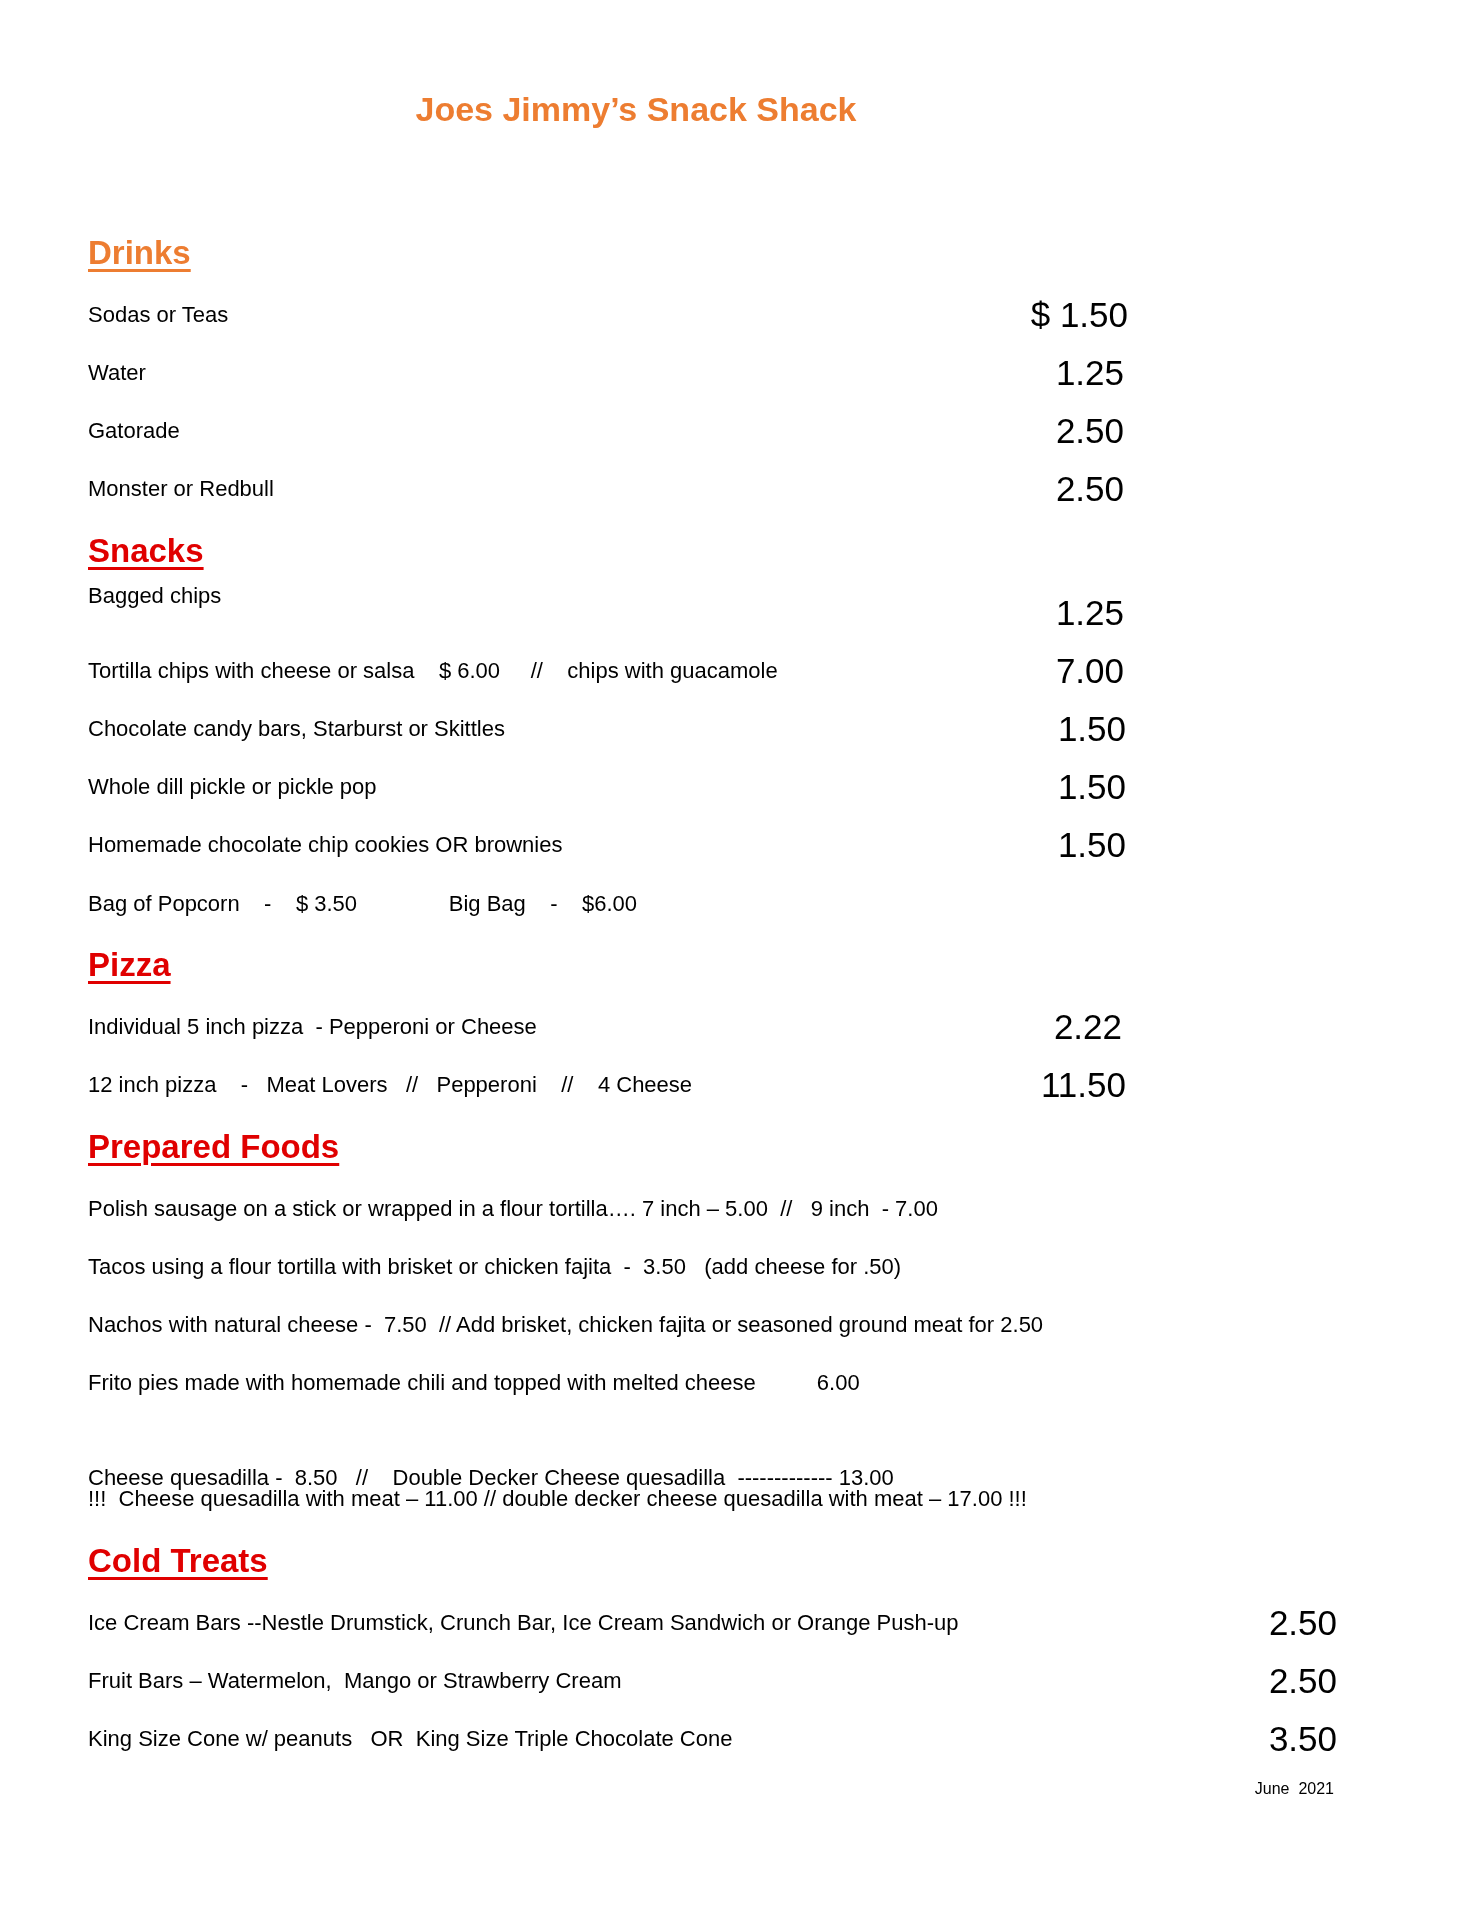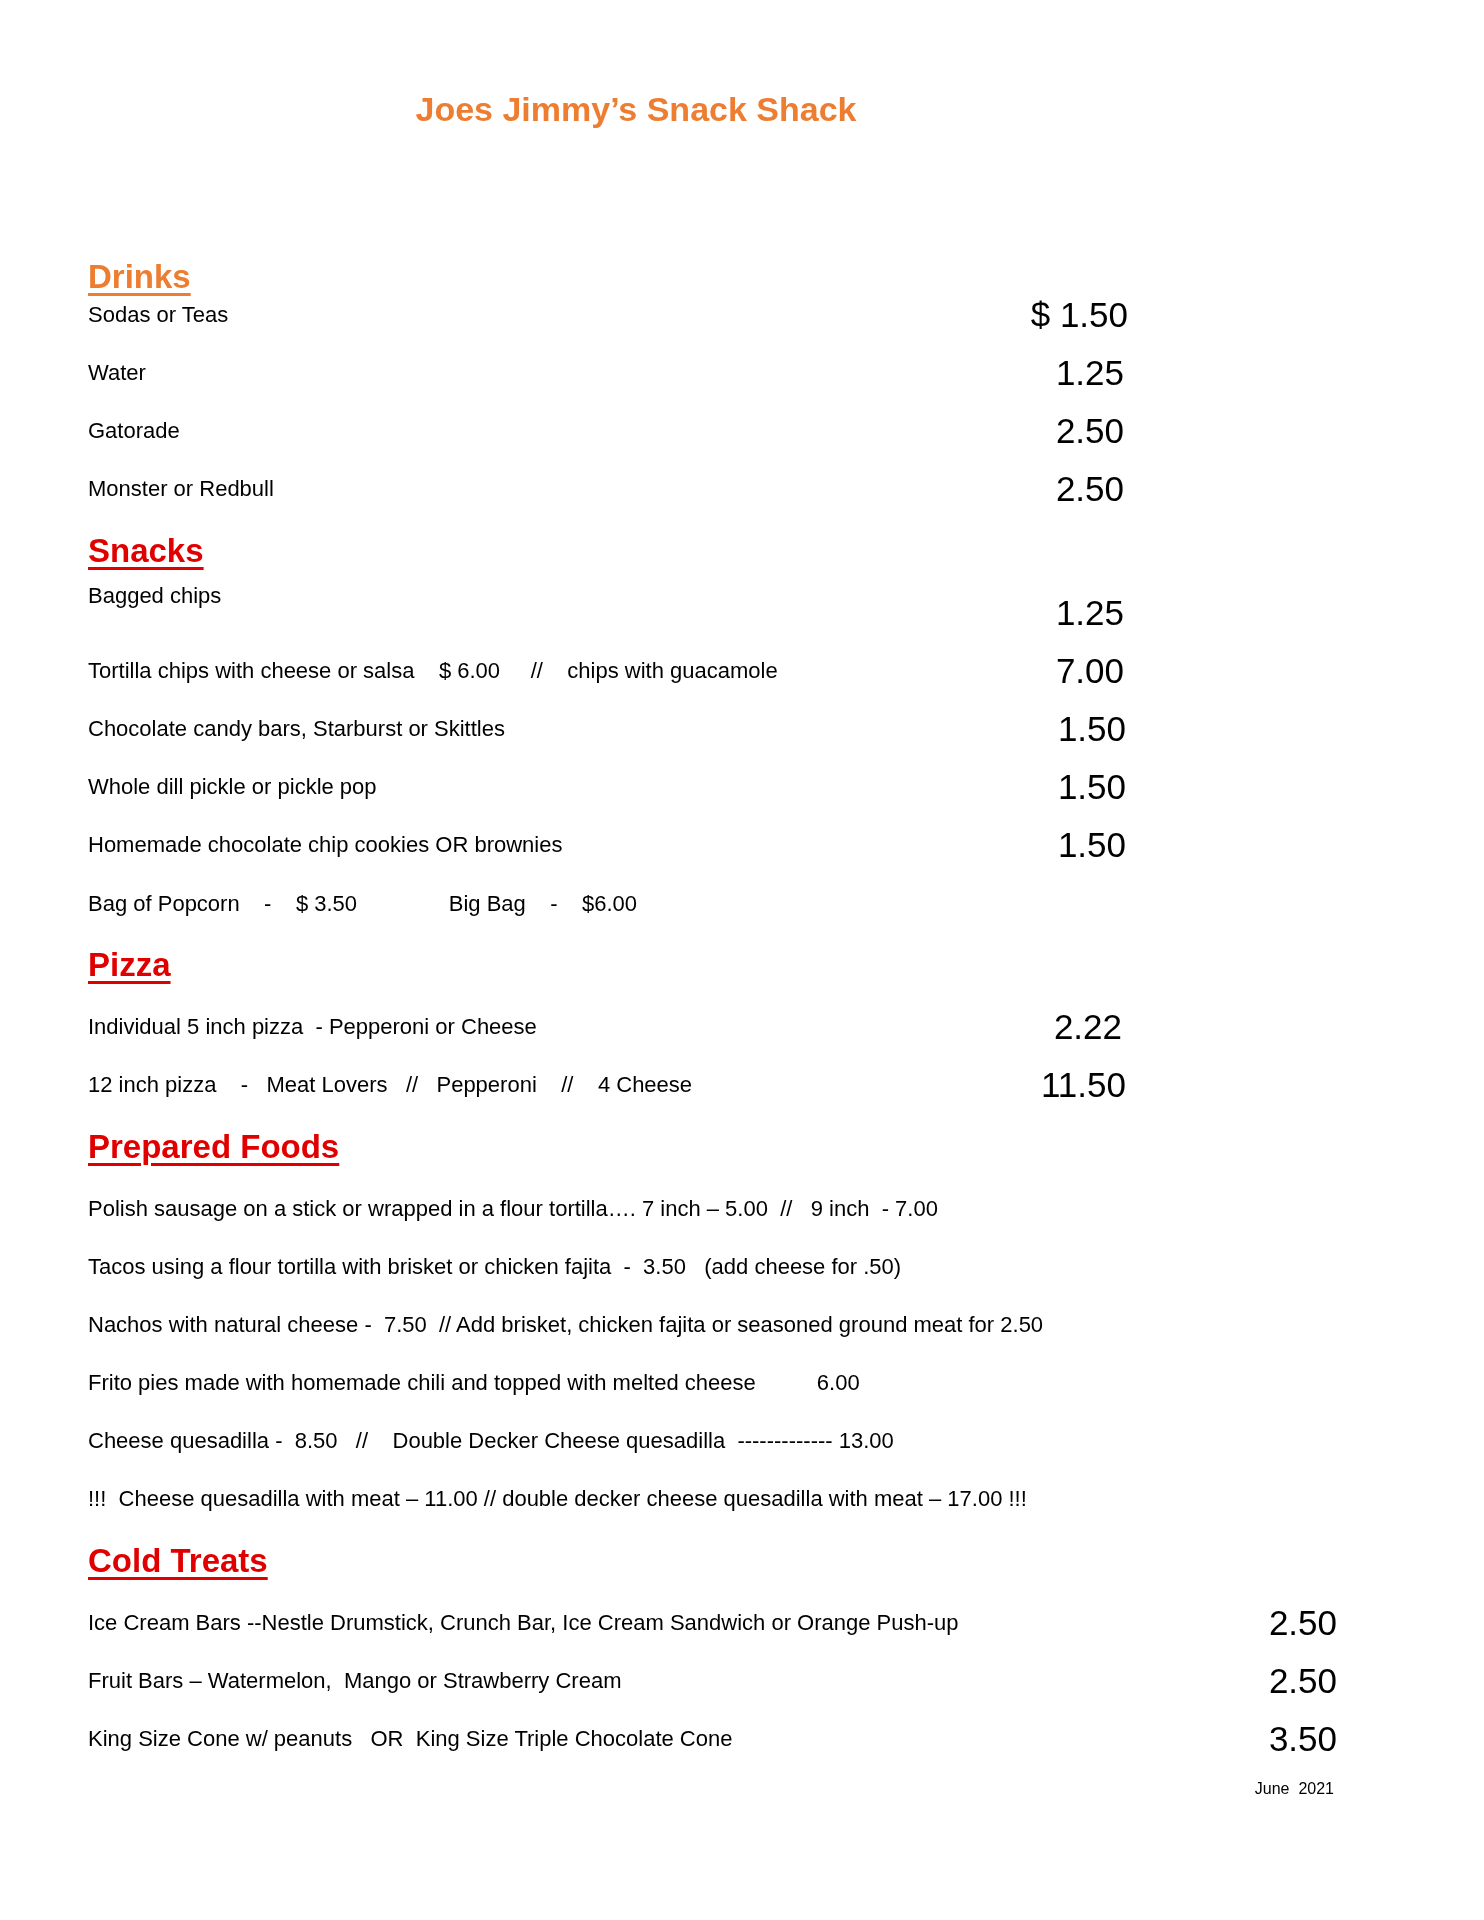--- a/index.html
+++ b/index.html
@@ -2,21 +2,21 @@
 <html><head>
 <meta charset="utf-8">
 <style>
   html, body { margin:0; padding:0; background:#ffffff; }
   body { width:1484px; height:1920px; position:relative; overflow:hidden;
          font-family:"Liberation Sans", sans-serif; color:#000; }
   .title { position:absolute; left:0; width:1272px; top:90px; text-align:center;
            font-size:34px; font-weight:bold; color:#ED7D31; }
   .hdr { position:absolute; left:88px; font-size:33px; font-weight:bold;
          text-decoration:underline; text-decoration-thickness:3px; text-underline-offset:5px; }
-  .hdr.orange { color:#ED7D31;margin-top:24px; }
+  .hdr.orange { color:#ED7D31; }
   .hdr.red { color:#E00000; }
   .row { position:absolute; left:88px; font-size:22px; white-space:pre; line-height:32px; }
   .price { position:absolute; font-size:35px; white-space:pre; text-align:right; line-height:32px; }
   .p1 { right:356px; }
   .p2 { right:147px; }
   .foot { position:absolute; right:150px; top:1780px; font-size:16px; white-space:pre; }
 </style>
 </head>
 <body>
 
@@ -49,21 +49,21 @@
 <div class="row" style="top:1011px">Individual 5 inch pizza  - Pepperoni or Cheese</div>
 <div class="price p1" style="top:1011px;right:362px">2.22</div>
 <div class="row" style="top:1069px">12 inch pizza    -   Meat Lovers   //   Pepperoni    //    4 Cheese</div>
 <div class="price p1" style="top:1069px;right:358px">11.50</div>
 
 <div class="hdr red" style="top:1128px">Prepared Foods</div>
 <div class="row" style="top:1193px">Polish sausage on a stick or wrapped in a flour tortilla…. 7 inch – 5.00  //   9 inch  - 7.00</div>
 <div class="row" style="top:1251px">Tacos using a flour tortilla with brisket or chicken fajita  -  3.50   (add cheese for .50)</div>
 <div class="row" style="top:1309px">Nachos with natural cheese -  7.50  // Add brisket, chicken fajita or seasoned ground meat for 2.50</div>
 <div class="row" style="top:1367px">Frito pies made with homemade chili and topped with melted cheese          6.00</div>
-<div class="row" style="top:1425px">Cheese quesadilla -  8.50   //    Double Decker Cheese quesadilla  ------------- 13.00</div>
+<div class="row" style="top:1462px">Cheese quesadilla -  8.50   //    Double Decker Cheese quesadilla  ------------- 13.00</div>
 <div class="row" style="top:1483px">!!!  Cheese quesadilla with meat – 11.00 // double decker cheese quesadilla with meat – 17.00 !!!</div>
 
 <div class="hdr red" style="top:1542px">Cold Treats</div>
 <div class="row" style="top:1607px">Ice Cream Bars --Nestle Drumstick, Crunch Bar, Ice Cream Sandwich or Orange Push-up</div>
 <div class="price p2" style="top:1607px">2.50</div>
 <div class="row" style="top:1665px">Fruit Bars – Watermelon,  Mango or Strawberry Cream</div>
 <div class="price p2" style="top:1665px">2.50</div>
 <div class="row" style="top:1723px">King Size Cone w/ peanuts   OR  King Size Triple Chocolate Cone</div>
 <div class="price p2" style="top:1723px">3.50</div>
 

